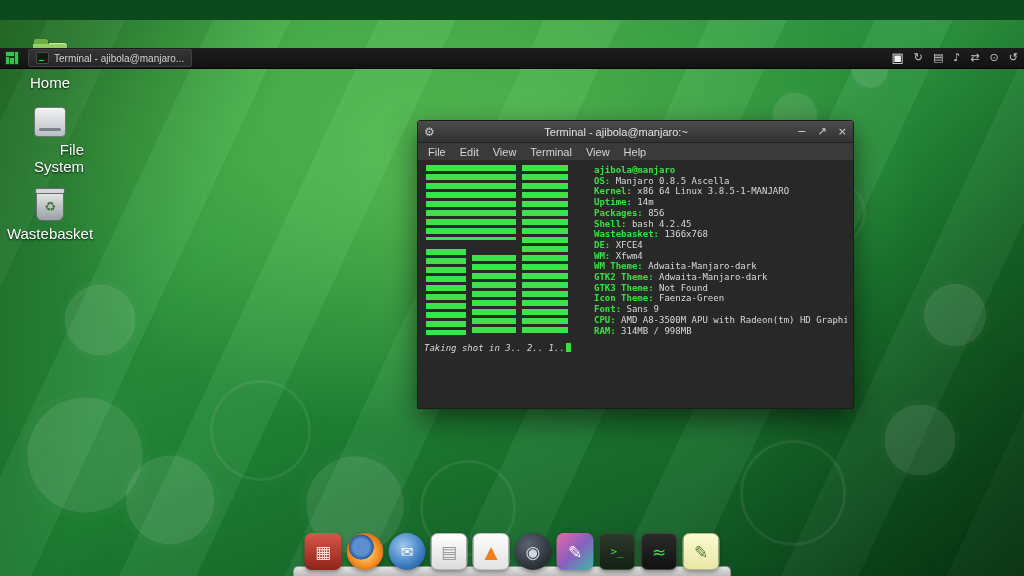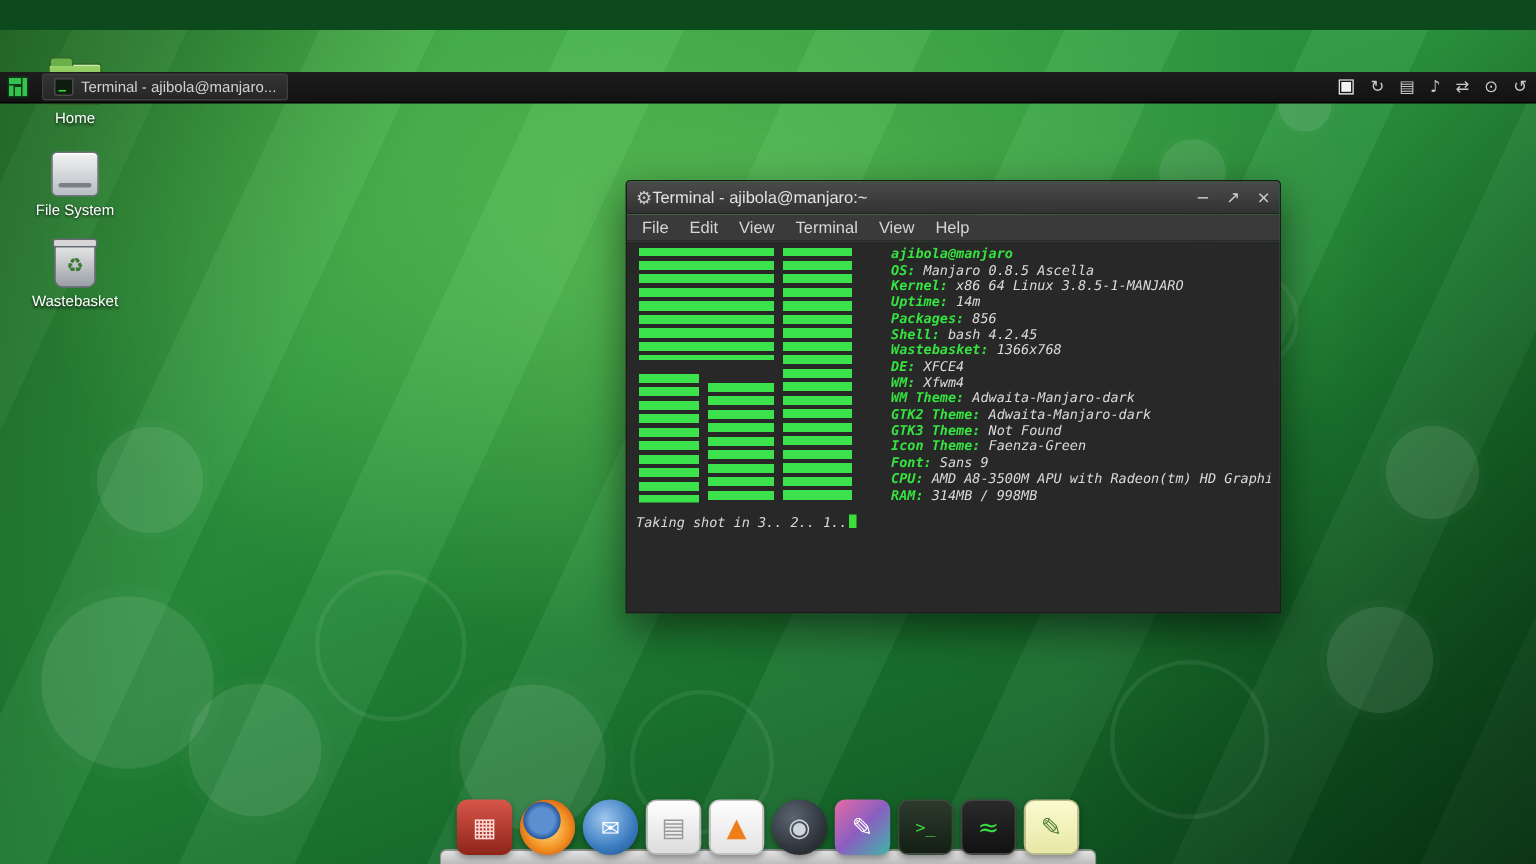--- a/index.html
+++ b/index.html
@@ -43,21 +43,21 @@
       linear-gradient(115deg, rgba(6,34,8,0.5) 0%, rgba(0,0,0,0) 24%),
       repeating-linear-gradient(295deg, rgba(255,255,255,0.045) 0 70px, rgba(0,30,0,0.06) 70px 150px),
       linear-gradient(160deg, #46b24a 0%, #2f9a42 32%, #1f8034 58%, #135f27 84%, #0c4a1e 100%);
   }
   .bk{position:absolute;border-radius:50%;pointer-events:none;}
   .bk.fill{background:radial-gradient(circle, rgba(255,255,255,0.10) 0 62%, rgba(255,255,255,0.015) 63% 100%);}
   .bk.ring{border:3px solid rgba(255,255,255,0.07);}
   
   .dicons{position:absolute;left:16px;top:36px;z-index:5;display:flex;flex-direction:column;gap:16px;}
   .dicon{width:68px;display:flex;flex-direction:column;align-items:center;gap:4px;cursor:pointer;}
-  .dicon .lbl{font-size:10px;color:#fff;text-shadow:0 1px 2px rgba(0,0,0,0.85);text-align:left;}
+  .dicon .lbl{font-size:15px;color:#fff;text-shadow:0 1px 2px rgba(0,0,0,0.85);text-align:right;}
   .ico-home{width:34px;height:26px;border-radius:3px;position:relative;
     background:linear-gradient(#9ed66a,#4f9e3a);border:1px solid #2f6b22;
     box-shadow:inset 0 1px 0 rgba(255,255,255,0.5);margin-top:6px;
     display:flex;align-items:center;justify-content:center;color:#f2fbe9;font-size:15px;}
   .ico-home::before{content:"";position:absolute;left:0;top:-5px;width:14px;height:5px;
     background:#6cb04b;border-radius:3px 3px 0 0;border:1px solid #2f6b22;border-bottom:none;}
   .ico-fs{width:30px;height:28px;border-radius:4px;background:linear-gradient(#f2f2f2,#b9bec4);
     border:1px solid #6f757c;box-shadow:inset 0 1px 0 #fff;position:relative;}
   .ico-fs::after{content:"";position:absolute;left:4px;bottom:5px;width:22px;height:3px;background:#7a8087;border-radius:2px;}
   .ico-trash{width:26px;height:28px;border-radius:3px 3px 6px 6px;background:linear-gradient(#e8e8e8,#9aa0a6);
@@ -69,42 +69,42 @@
     position:absolute;left:417px;top:120px;width:437px;height:289px;z-index:20;
     box-shadow:0 10px 28px rgba(0,0,0,0.55);border:1px solid #1c1c1c;border-radius:3px 3px 0 0;
     display:flex;flex-direction:column;box-sizing:border-box;
   }
   .titlebar{
     height:21px;background:linear-gradient(#4b4b4b,#323232);
     display:flex;align-items:center;padding:0 6px;border-radius:2px 2px 0 0;
     border-bottom:1px solid #222;
   }
   .win-gear{color:#c7c7c7;font-size:12px;cursor:pointer;font-family:"DejaVu Sans", sans-serif;}
-  .win-title{flex:1;text-align:left;font-size:11px;color:#e3e3e3;white-space:nowrap;overflow:hidden;}
+  .win-title{flex:1;text-align:center;font-size:11px;color:#e3e3e3;white-space:nowrap;overflow:hidden;}
   .win-ctrls{display:flex;gap:11px;}
   .win-ctrls span{color:#cfcfcf;font-size:11px;cursor:pointer;line-height:21px;font-family:"DejaVu Sans", sans-serif;}
   .menubar{
     height:17px;background:#3a3a3a;border-bottom:1px solid #2a2a2a;
     display:flex;align-items:center;padding-left:4px;gap:2px;
   }
   .menubar span{font-size:11px;color:#d6d6d6;padding:1px 6px;cursor:pointer;}
   .term-body{
     flex:1;background:#282828;color:#d8d8d8;
     font-family:"DejaVu Sans Mono", monospace;font-size:9px;line-height:10.7px;
     padding:3px 6px;overflow:hidden;position:relative;
   }
   .prompt-line{white-space:pre;}
   .sf{position:relative;height:178px;margin-top:1px;}
   .logo{position:absolute;left:2px;top:0;width:144px;height:172px;}
   .logo div{position:absolute;background:repeating-linear-gradient(to bottom,#3be24b 0 6px,rgba(0,0,0,0) 6px 9px);}
   .lg-a{left:0;top:0;width:90px;height:75px;}
   .lg-b{left:96px;top:0;width:46px;height:170px;}
   .lg-c{left:0;top:84px;width:40px;height:86px;}
   .lg-d{left:46px;top:90px;width:44px;height:80px;}
-  .info{margin-left:170px;font-style:italic;}
+  .info{margin-left:170px;}
   .info-row{white-space:pre;overflow:hidden;}
   .info-row .k{color:#35e23f;font-weight:bold;}
   .info-row .v{color:#dadada;}
   .footer-line{white-space:pre;font-style:italic;}
   .cursor{display:inline-block;width:5px;height:9px;background:#3ae03a;vertical-align:-1px;margin-left:1px;}
   
   .dock-shelf{
     position:absolute;left:50%;transform:translateX(-50%);bottom:0;width:436px;height:9px;z-index:8;
     background:linear-gradient(#e4e4e4,#bdbdbd);border:1px solid #8f8f8f;border-bottom:none;border-radius:5px 5px 0 0;
   }

